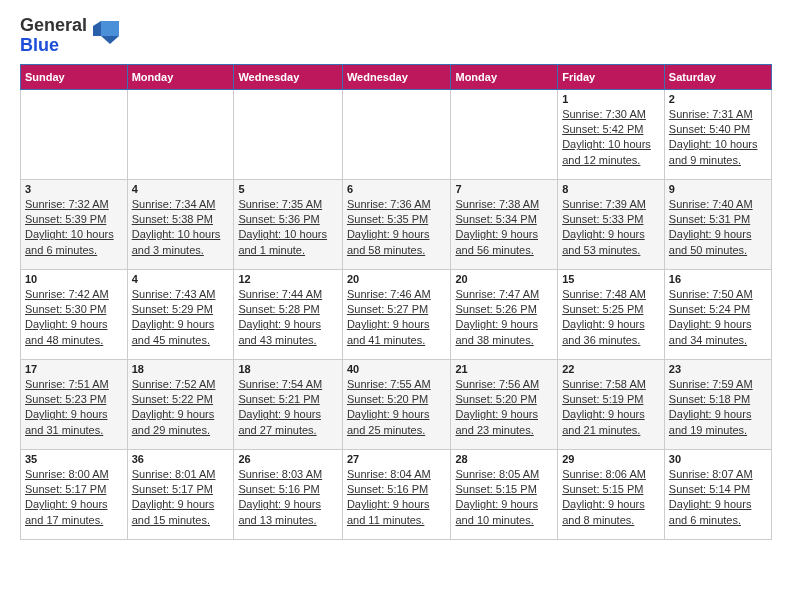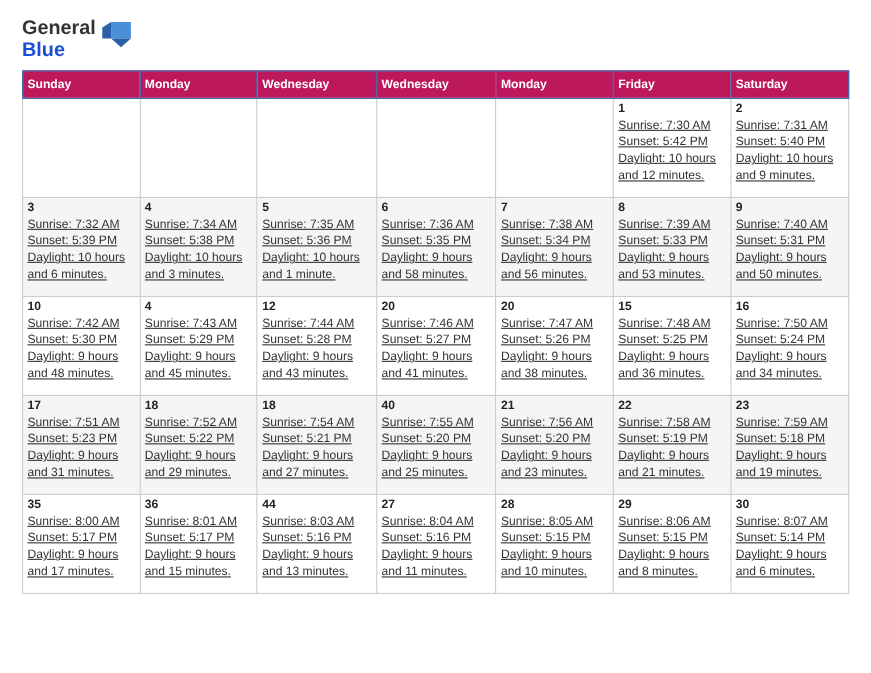--- a/index.html
+++ b/index.html
@@ -223,21 +223,21 @@
         <tr>
           <td>
             <div class="day-number">35</div>
             <div class="day-info">Sunrise: 8:00 AM<br>Sunset: 5:17 PM<br>Daylight: 9 hours and 17 minutes.</div>
           </td>
           <td>
             <div class="day-number">36</div>
             <div class="day-info">Sunrise: 8:01 AM<br>Sunset: 5:17 PM<br>Daylight: 9 hours and 15 minutes.</div>
           </td>
           <td>
-            <div class="day-number">44</div>
+            <div class="day-number">26</div>
             <div class="day-info">Sunrise: 8:03 AM<br>Sunset: 5:16 PM<br>Daylight: 9 hours and 13 minutes.</div>
           </td>
           <td>
             <div class="day-number">27</div>
             <div class="day-info">Sunrise: 8:04 AM<br>Sunset: 5:16 PM<br>Daylight: 9 hours and 11 minutes.</div>
           </td>
           <td>
             <div class="day-number">28</div>
             <div class="day-info">Sunrise: 8:05 AM<br>Sunset: 5:15 PM<br>Daylight: 9 hours and 10 minutes.</div>
           </td>

